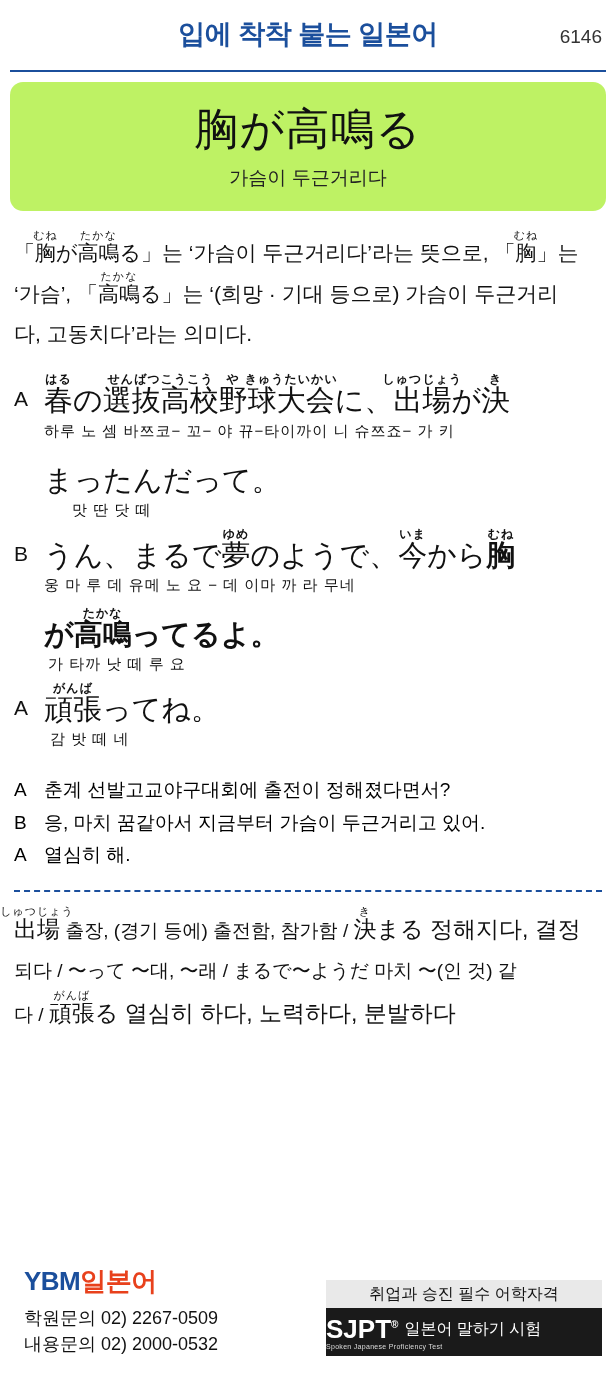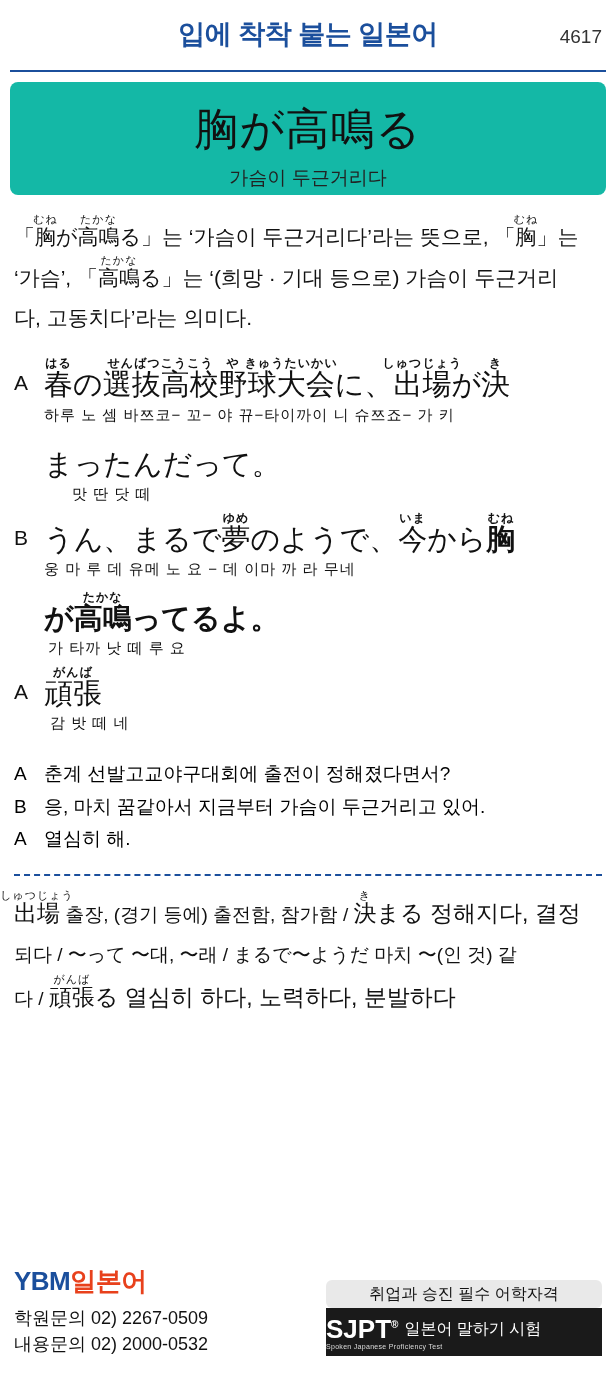--- a/index.html
+++ b/index.html
@@ -38,23 +38,23 @@
   }
   .header-rule {
     height: 2px;
     background: #1b4f9c;
     margin: 8px 10px 0 10px;
   }
 
   
   .titlebox {
     margin: 10px 10px 0 10px;
-    background: #14b8a6;
-    border-radius: 8px;
-    padding: 22px 10px 4px 10px;
+    background: #bef264;
+    border-radius: 13px;
+    padding: 22px 10px 20px 10px;
     text-align: center;
   }
   .titlebox-jp {
     font-size: 44px;
     letter-spacing: 1px;
     color: #111;
     line-height: 1.15;
   }
   .titlebox-kr {
     margin-top: 10px;
@@ -149,21 +149,21 @@
   }
   .vocab .hw { font-size: 23px; }
   .vocab .ruby > .rt { font-size: 11px; }
   .vocab .ln { display: block; white-space: nowrap; }
 
   
   .footer {
     position: absolute;
     left: 0; right: 0; bottom: 0;
     height: 118px;
-    padding: 8px 14px 10px 14px;
+    padding: 8px 14px 10px 24px;
   }
   .brand {
     font-size: 26px;
     font-weight: bold;
     color: #1b4f9c;
     letter-spacing: -0.5px;
   }
   .brand .ybm { color: #1b4f9c; }
   .brand .jpn { color: #e8411c; }
   .contact {
@@ -177,21 +177,20 @@
     right: 14px;
     bottom: 18px;
     width: 276px;
   }
   .ad-top {
     background: #e9e9e9;
     color: #111;
     font-size: 16px;
     text-align: center;
     padding: 4px 0 3px 0;
-    border-radius: 6px;
   }
   .ad-bottom {
     background: #1a1a1a;
     color: #fff;
     padding: 6px 0 6px 0;
     text-align: left;
     position: relative;
   }
   .ad-sjpt {
     font-size: 26px;
@@ -212,21 +211,21 @@
     color: #ddd;
     letter-spacing: 0.3px;
     margin-top: -2px;
   }
 </style>
 </head>
 <body>
 
 <div class="header">
   <div class="header-title">입에 착착 붙는 일본어</div>
-  <div class="header-number">4617</div>
+  <div class="header-number">6146</div>
 </div>
 <div class="header-rule"></div>
 
 <div class="titlebox">
   <div class="titlebox-jp">胸が高鳴る</div>
   <div class="titlebox-kr">가슴이 두근거리다</div>
 </div>
 
 <div class="explain">
   <span class="ln"><span>「</span><span class="ruby"><span class="rt">むね</span><span class="rb">胸</span></span><span>が</span><span class="ruby"><span class="rt">たかな</span><span class="rb">高鳴</span></span><span>る」는 ‘가슴이 두근거리다’라는 뜻으로, 「</span><span class="ruby"><span class="rt">むね</span><span class="rb">胸</span></span><span>」는</span></span>
@@ -268,21 +267,21 @@
   <div class="cont">
     <div class="jp bold"><span>が</span><span class="ruby"><span class="rt">たかな</span><span class="rb">高鳴</span></span><span>ってるよ。</span></div>
     <div class="rom" style="padding-left:4px;">가 타까    낫   떼 루 요</div>
   </div>
 
   <div class="gap"></div>
 
   <div class="dline">
     <span class="spk">A</span>
     <div class="dbody">
-      <div class="jp"><span class="ruby"><span class="rt">がんば</span><span class="rb">頑張</span></span></div>
+      <div class="jp"><span class="ruby"><span class="rt">がんば</span><span class="rb">頑張</span></span><span>ってね。</span></div>
       <div class="rom" style="padding-left:6px;">감     밧   떼 네</div>
     </div>
   </div>
 
 </div>
 
 <div class="trans">
   <div class="trans-row">
     <span class="spk2">A</span>
     <span>춘계 선발고교야구대회에 출전이 정해졌다면서?</span>

